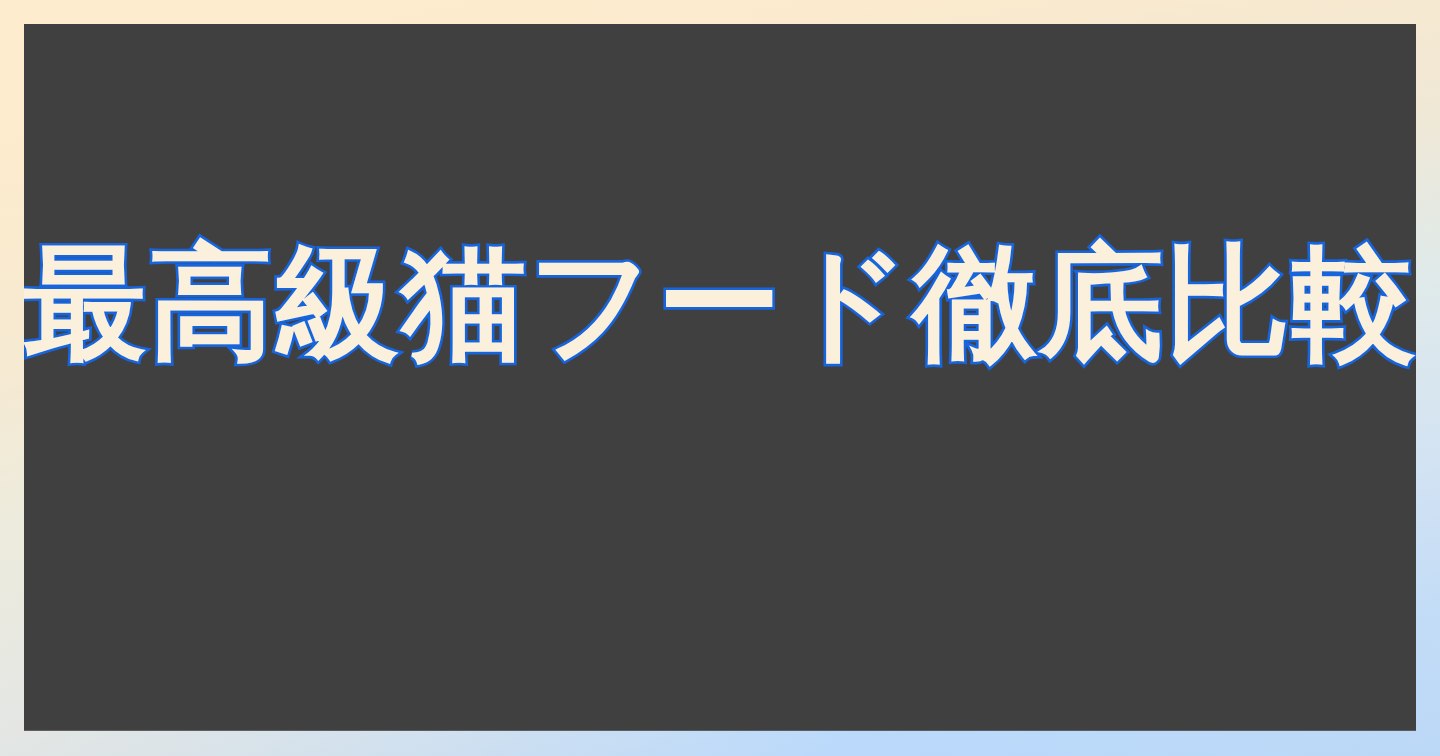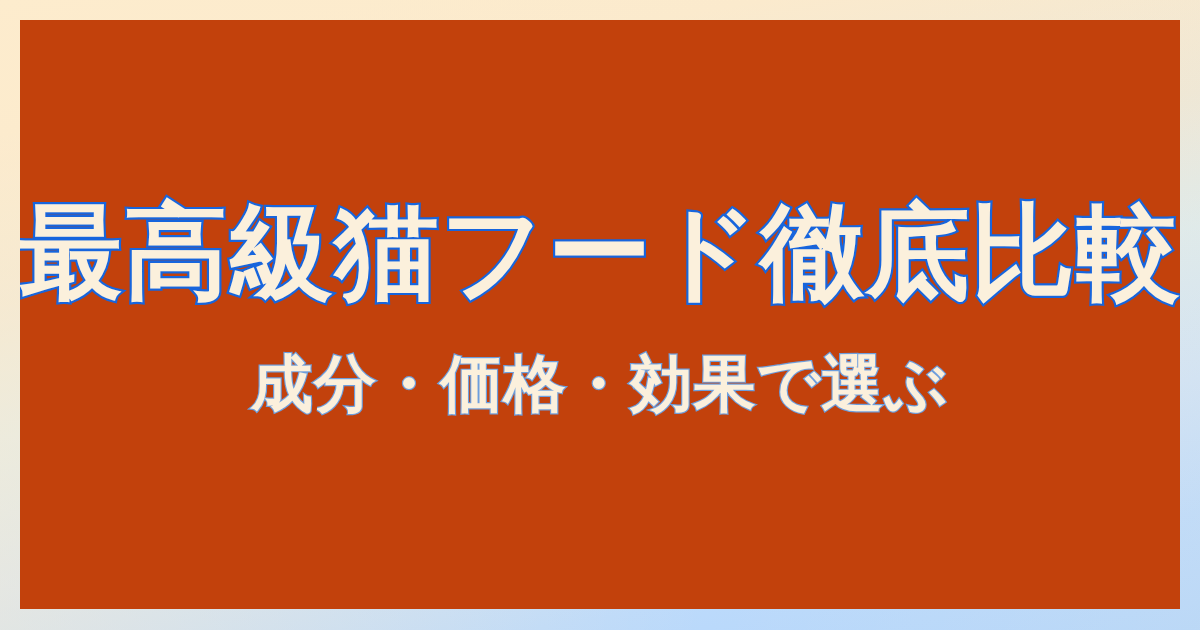--- a/index.html
+++ b/index.html
@@ -45,21 +45,21 @@
     pointer-events: none;
   }
 
   
   .card {
     position: absolute;
     left: 20px;
     top: 20px;
     width: 1160px;
     height: 589px;
-    background: #c2410c;
+    background: #404040;
     display: flex;
     flex-direction: column;
     align-items: center;
     justify-content: flex-start;
     overflow: hidden;
   }
 
   .headline-block {
     width: 100%;
     margin-top: 176px;
@@ -103,19 +103,18 @@
 <div class="canvas">
 
   <div class="frame-bg"></div>
 
   <div class="card">
 
     <div class="headline-block">
 
       <div class="title">最高級猫フード徹底比較</div>
 
-      <div class="subtitle">成分・価格・効果で選ぶ</div>
 
     </div>
 
   </div>
 
 </div>
 
 </body></html>

